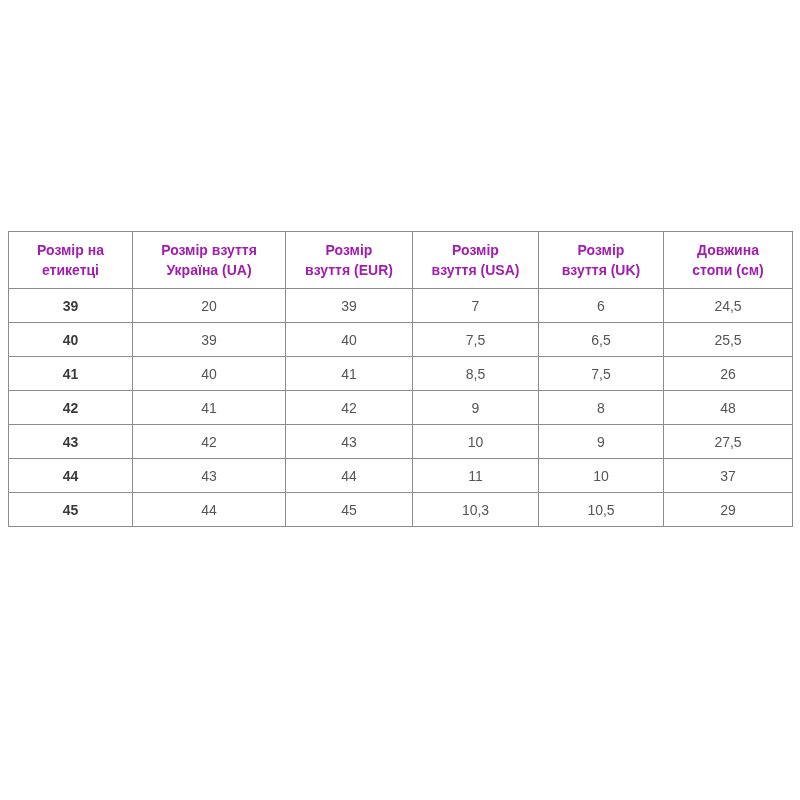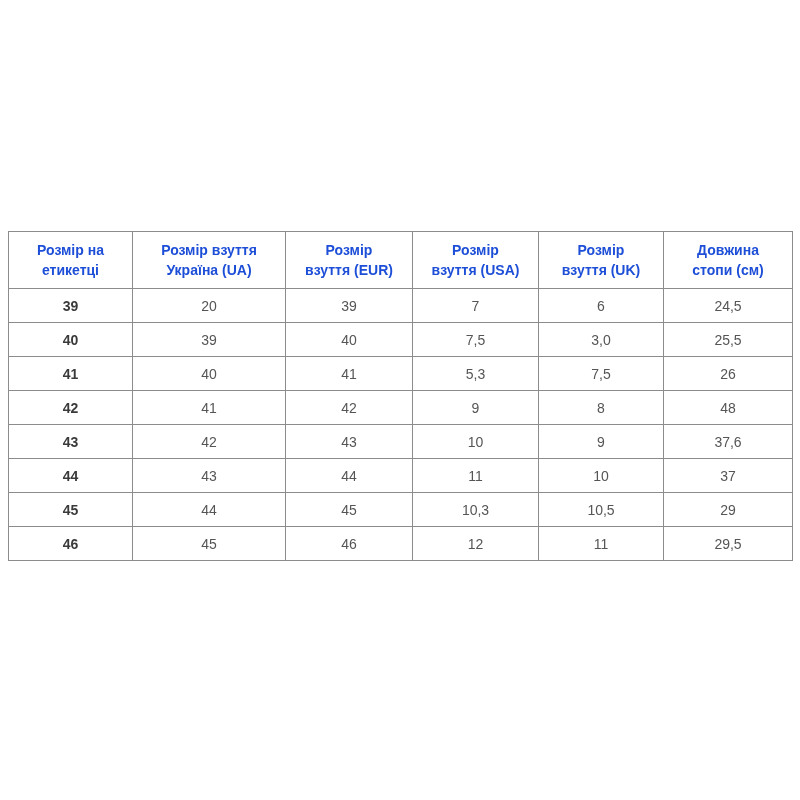--- a/index.html
+++ b/index.html
@@ -25,21 +25,21 @@
   table.size-table th,
   table.size-table td {
     border: 1px solid #8c8c8c;
     text-align: center;
     vertical-align: middle;
     font-size: 14px;
   }
   table.size-table th {
     height: 57px;
     font-weight: bold;
-    color: #1d4ed8;
+    color: #a21caf;
     white-space: pre-line;
     line-height: 20px;
     padding: 2px 4px;
   }
   table.size-table td {
     height: 34px;
     color: #555555;
     font-weight: normal;
     padding: 0 8px;
   }
@@ -84,66 +84,58 @@
           <td>39</td>
           <td>7</td>
           <td>6</td>
           <td>24,5</td>
         </tr>
         <tr>
           <td class="bold-cell">40</td>
           <td>39</td>
           <td>40</td>
           <td>7,5</td>
-          <td>3,0</td>
+          <td>6,5</td>
           <td>25,5</td>
         </tr>
         <tr>
           <td class="bold-cell">41</td>
           <td>40</td>
           <td>41</td>
-          <td>5,3</td>
+          <td>8,5</td>
           <td>7,5</td>
           <td>26</td>
         </tr>
         <tr>
           <td class="bold-cell">42</td>
           <td>41</td>
           <td>42</td>
           <td>9</td>
           <td>8</td>
           <td>48</td>
         </tr>
         <tr>
           <td class="bold-cell">43</td>
           <td>42</td>
           <td>43</td>
           <td>10</td>
           <td>9</td>
-          <td>37,6</td>
+          <td>27,5</td>
         </tr>
         <tr>
           <td class="bold-cell">44</td>
           <td>43</td>
           <td>44</td>
           <td>11</td>
           <td>10</td>
           <td>37</td>
         </tr>
         <tr>
           <td class="bold-cell">45</td>
           <td>44</td>
           <td>45</td>
           <td>10,3</td>
           <td>10,5</td>
           <td>29</td>
         </tr>
-        <tr>
-          <td class="bold-cell">46</td>
-          <td>45</td>
-          <td>46</td>
-          <td>12</td>
-          <td>11</td>
-          <td>29,5</td>
-        </tr>
       </tbody>
   </table>
 </div>
 
 </body></html>

